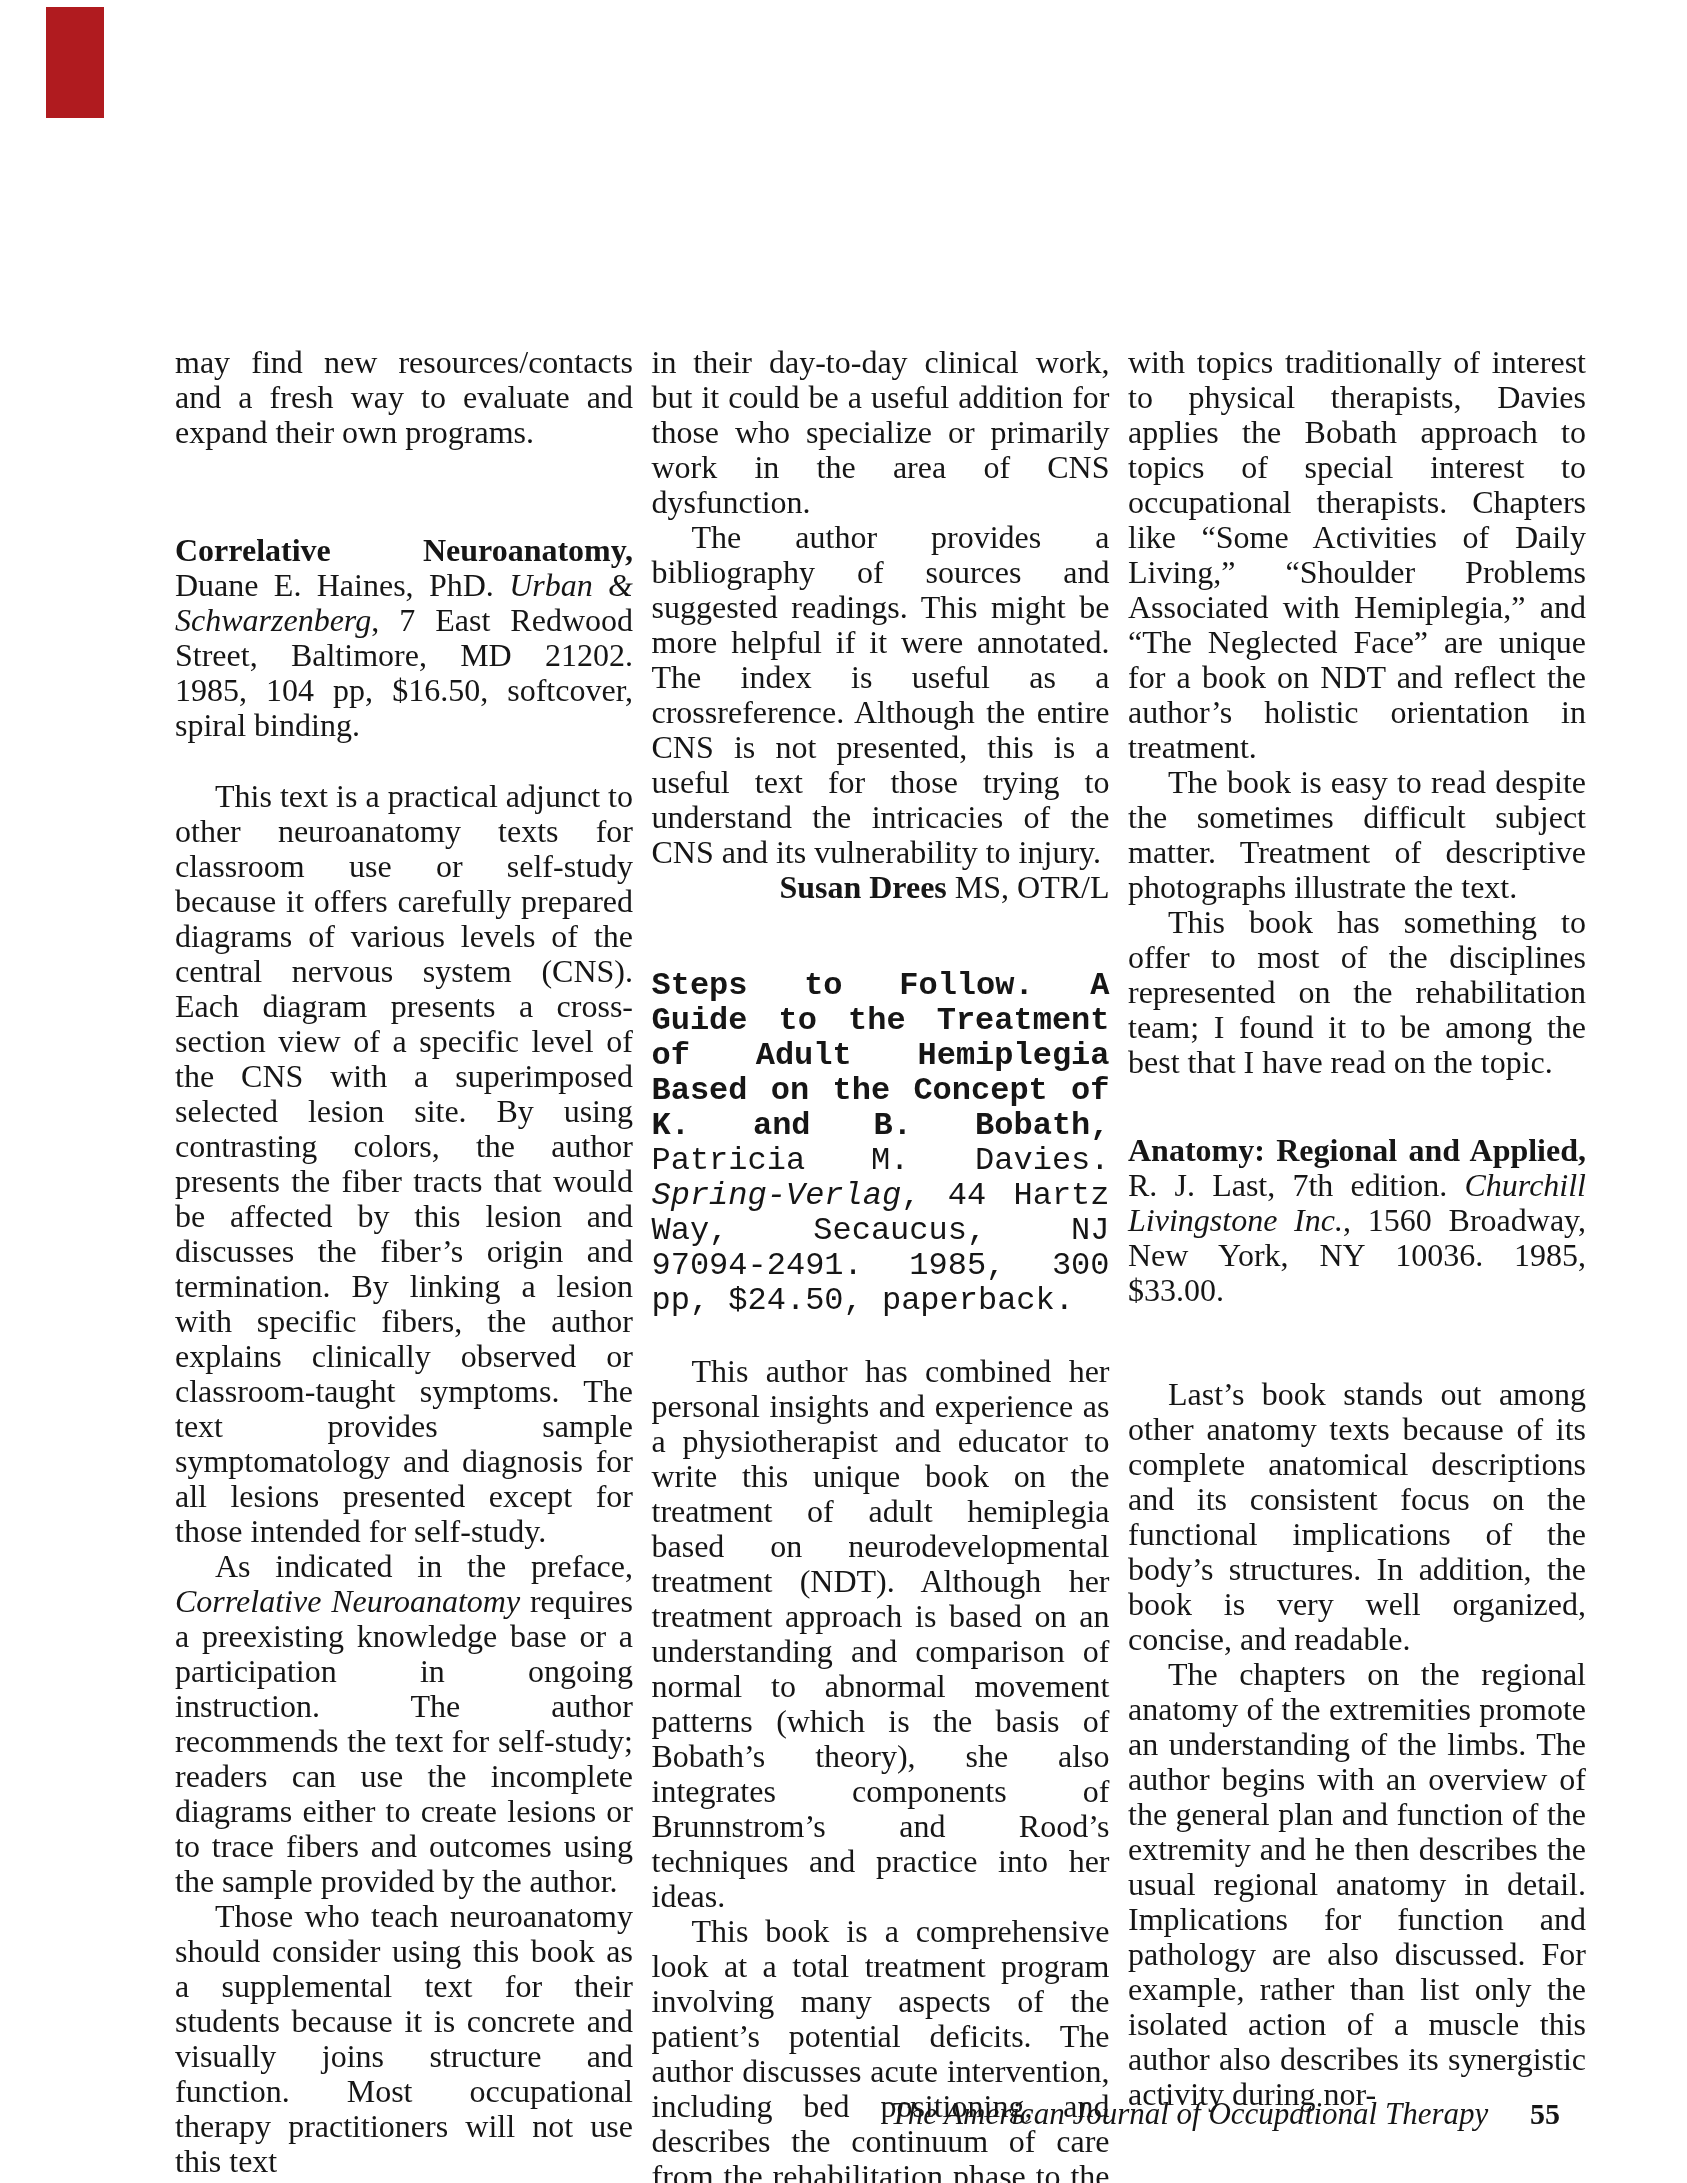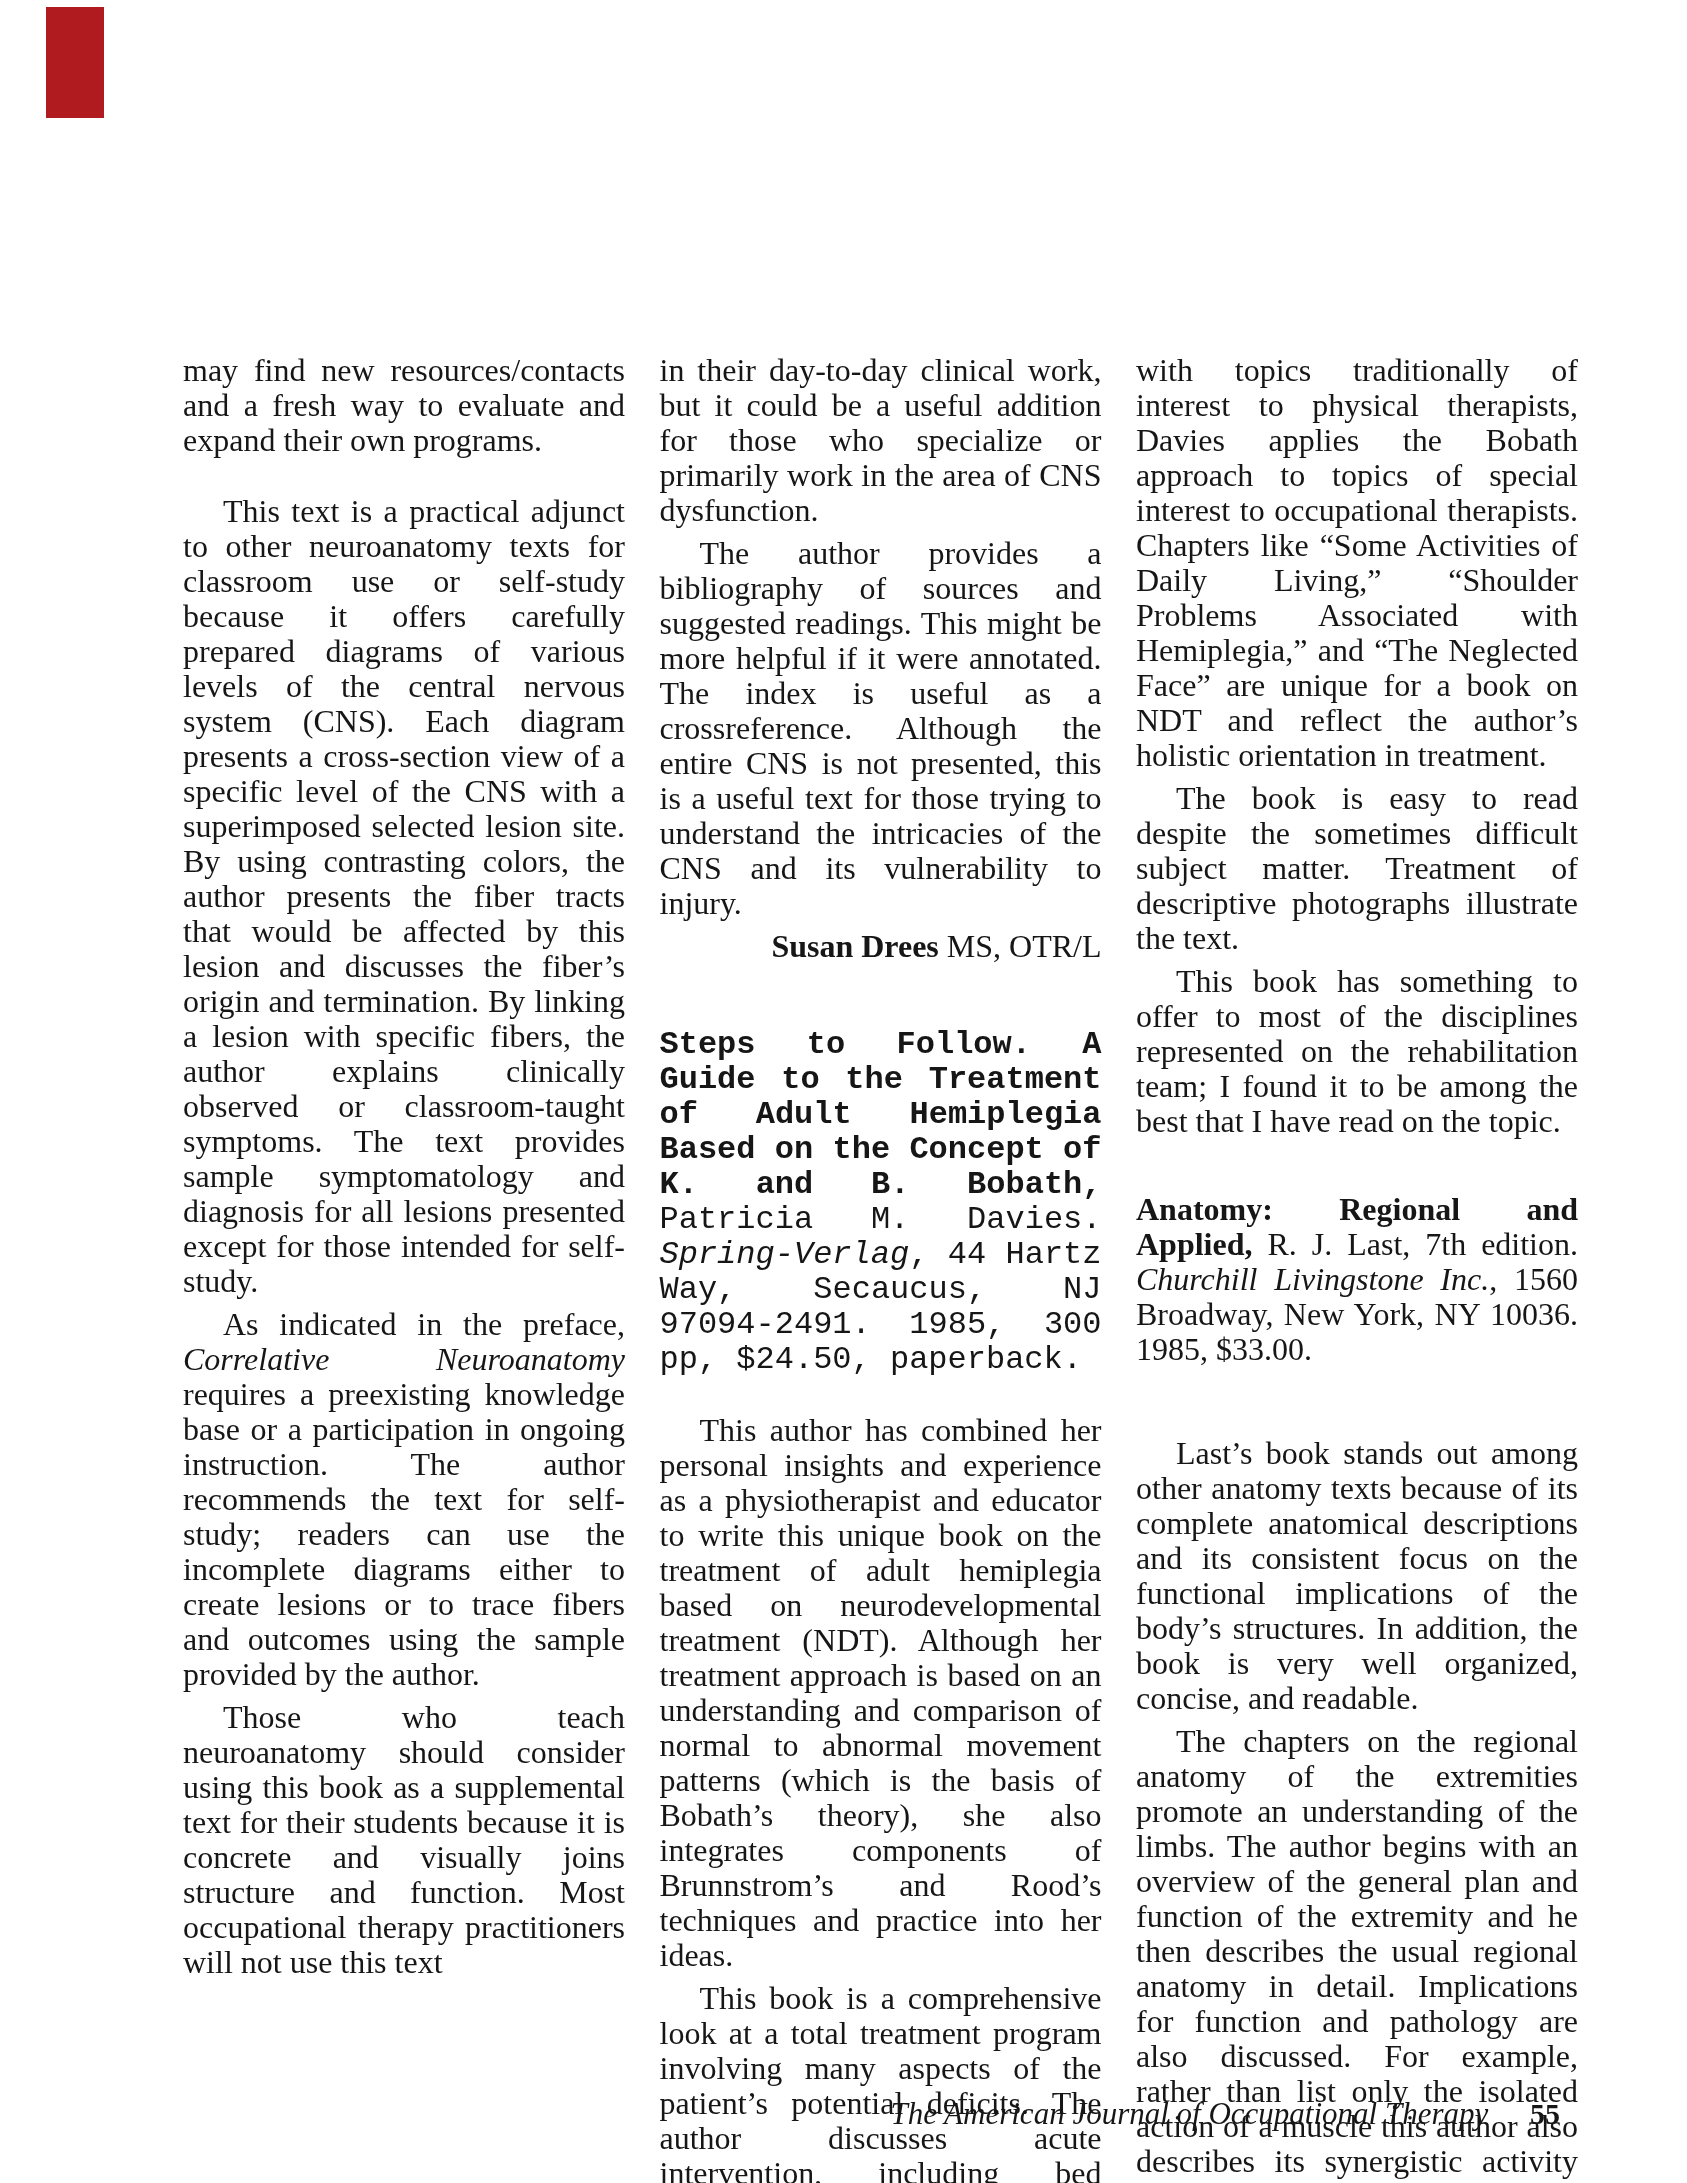--- a/index.html
+++ b/index.html
@@ -25,21 +25,21 @@
     column-gap: 18.5px;
     align-items: flex-start;
   }
   .col {
     width: 458px;
     flex: 0 0 458px;
     font-size: 32px;
     line-height: 35px;
     text-align: justify;
   }
-  .col p { margin: 8px; }
+  .col p { margin: 0; }
   .col .indent { text-indent: 40px; }
   .col .byline { text-align: right; }
   span.b { font-weight: bold; }
   span.i { font-style: italic; }
   .gap-xl   { margin-top: 83px !important; }
   .gap-lg   { margin-top: 63px  !important; font-family: Liberation Mono, monospace; }
   .gap-md   { margin-top: 53px  !important; }
   .gap-mdlg { margin-top: 69px !important; }
   .gap-sm   { margin-top: 36px  !important; }
   .page-footer {
@@ -56,20 +56,21 @@
   .page-number { font-weight: bold; font-style: normal; margin-left: 34px; font-size: 30px; }
 </style>
 </head>
 <body>
 
 <div class="corner-mark" style="background: rgb(176, 27, 31);"></div>
 
 <main class="columns">
   <section class="col">
       <p class="para"><span>may find new resources/contacts and a fresh way to evaluate and expand their own programs.</span></p>
+      <p class="citation gap-xl"><span class="b">Correlative Neuroanatomy,</span><span> Duane E. Haines, PhD. </span><span class="i">Urban &amp; Schwarzenberg</span><span>, 7 East Redwood Street, Baltimore, MD 21202. 1985, 104 pp, $16.50, softcover, spiral binding.</span></p>
       <p class="para indent gap-sm"><span>This text is a practical adjunct to other neuroanatomy texts for classroom use or self-study because it offers carefully prepared diagrams of various levels of the central nervous system (CNS). Each diagram presents a cross-section view of a specific level of the CNS with a superimposed selected lesion site. By using contrasting colors, the author presents the fiber tracts that would be affected by this lesion and discusses the fiber’s origin and termination. By linking a lesion with specific fibers, the author explains clinically observed or classroom-taught symptoms. The text provides sample symptomatology and diagnosis for all lesions presented except for those intended for self-study.</span></p>
       <p class="para indent"><span>As indicated in the preface, </span><span class="i">Correlative Neuroanatomy</span><span> requires a preexisting knowledge base or a participation in ongoing instruction. The author recommends the text for self-study; readers can use the incomplete diagrams either to create lesions or to trace fibers and outcomes using the sample provided by the author.</span></p>
       <p class="para indent"><span>Those who teach neuroanatomy should consider using this book as a supplemental text for their students because it is concrete and visually joins structure and function. Most occupational therapy practitioners will not use this text</span></p>
     </section>
   <section class="col">
       <p class="para"><span>in their day-to-day clinical work, but it could be a useful addition for those who specialize or primarily work in the area of CNS dysfunction.</span></p>
       <p class="para indent"><span>The author provides a bibliography of sources and suggested readings. This might be more helpful if it were annotated. The index is useful as a crossreference. Although the entire CNS is not presented, this is a useful text for those trying to understand the intricacies of the CNS and its vulnerability to injury.</span></p>
       <p class="byline"><span class="b">Susan Drees</span><span> MS, OTR/L</span></p>
       <p class="citation gap-lg"><span class="b">Steps to Follow. A Guide to the Treatment of Adult Hemiplegia Based on the Concept of K. and B. Bobath,</span><span> Patricia M. Davies. </span><span class="i">Spring-Verlag</span><span>, 44 Hartz Way, Secaucus, NJ 97094-2491. 1985, 300 pp, $24.50, paperback.</span></p>
       <p class="para indent gap-sm"><span>This author has combined her personal insights and experience as a physiotherapist and educator to write this unique book on the treatment of adult hemiplegia based on neurodevelopmental treatment (NDT). Although her treatment approach is based on an understanding and comparison of normal to abnormal movement patterns (which is the basis of Bobath’s theory), she also integrates components of Brunnstrom’s and Rood’s techniques and practice into her ideas.</span></p>

